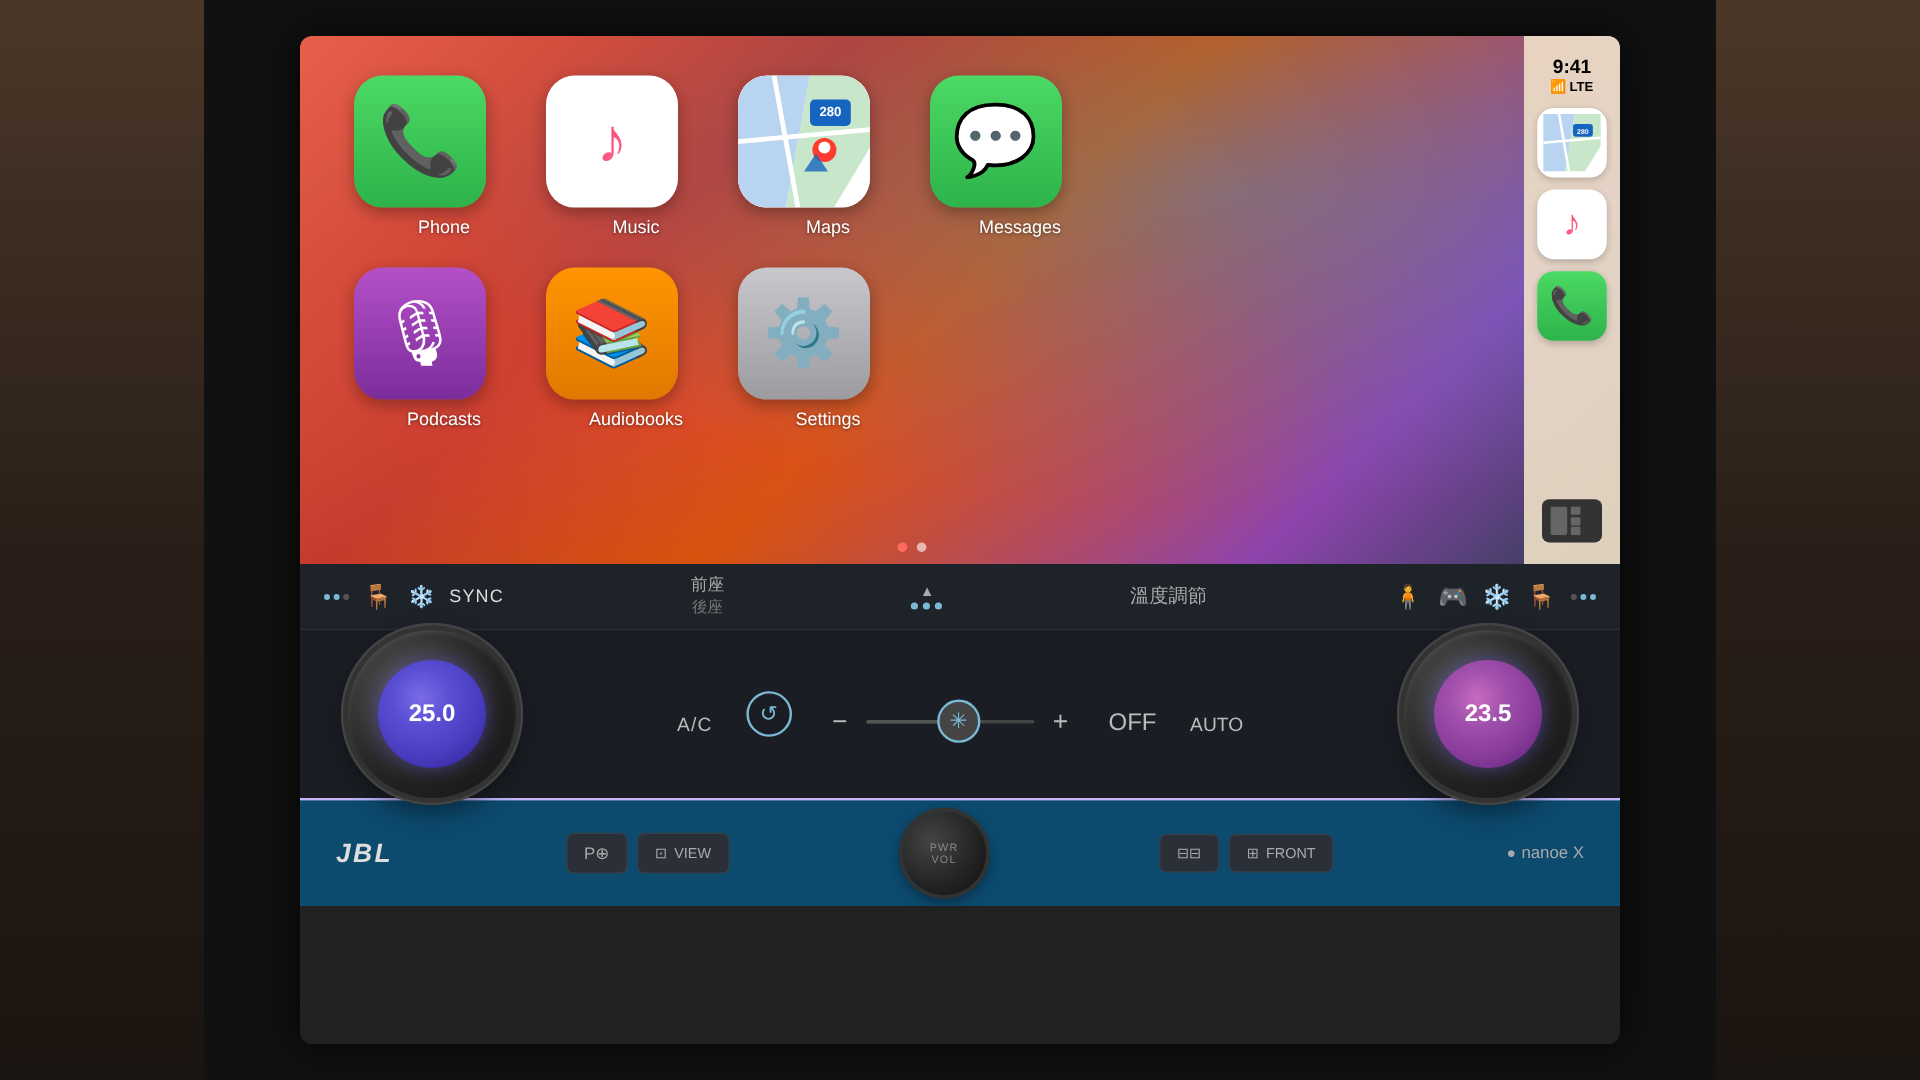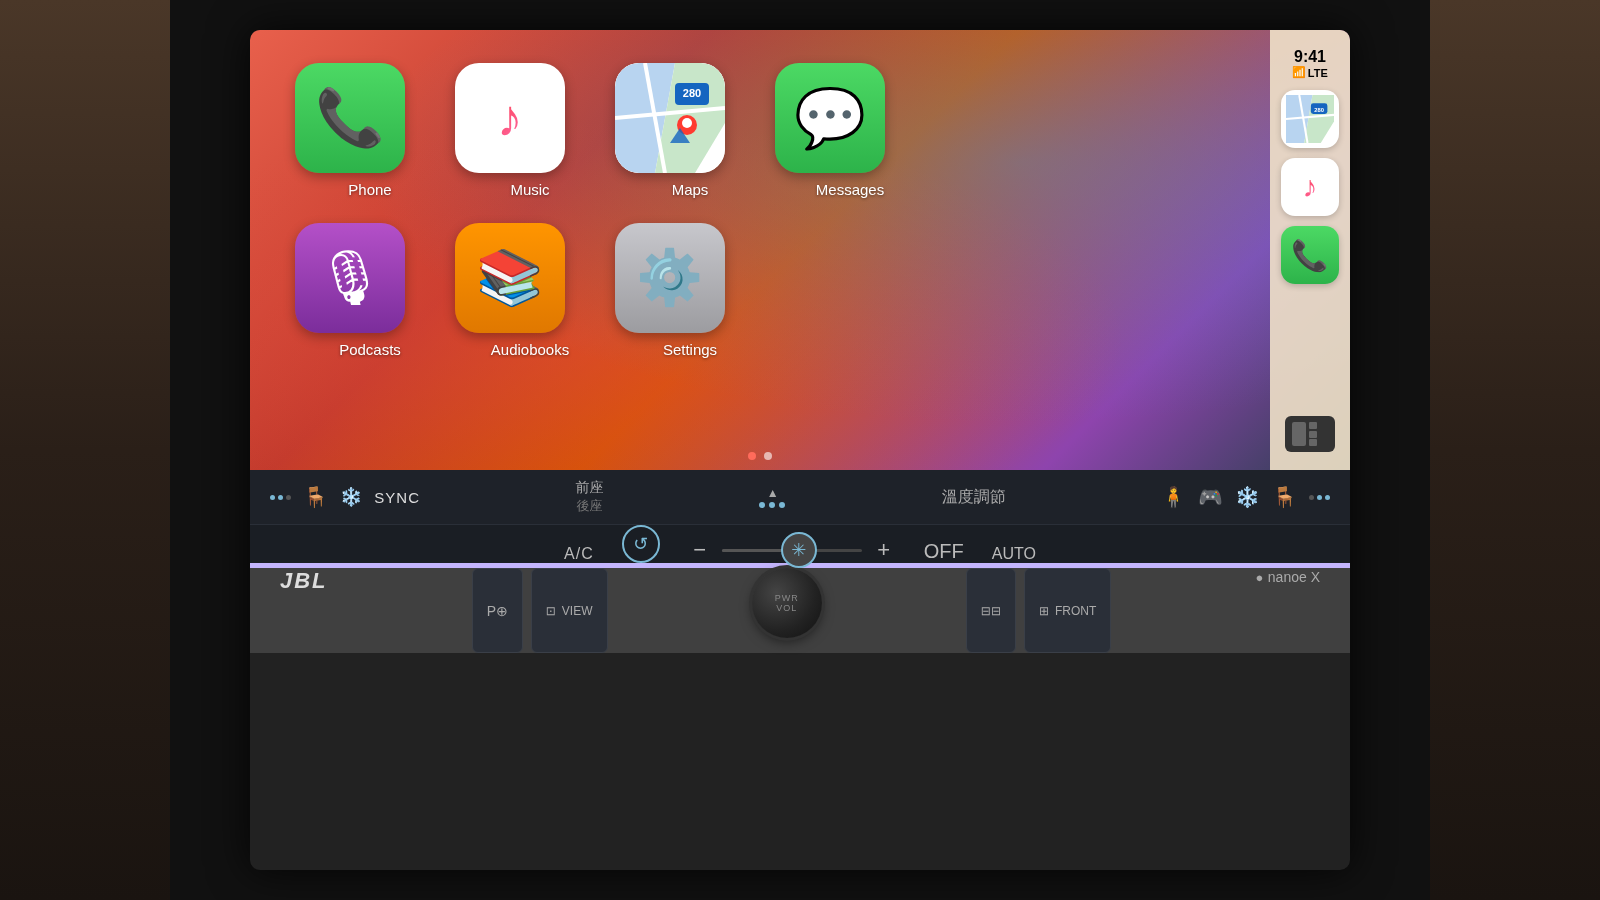--- a/index.html
+++ b/index.html
@@ -371,25 +371,26 @@
     .auto-btn {
       color: #bbb;
       font-size: 16px;
       font-weight: 500;
       cursor: pointer;
     }
 
     
     .bottom-controls {
       height: 90px;
-      background: #404040;
-      display: flex;
+      background: #0c4a6e;
+      display: flex;
+      align-items: center;
       justify-content: space-between;
       padding: 0 30px;
-      border-top: 5px solid #c4b5fd;
+      border-top: 2px solid #c4b5fd;
     }
 
     .jbl-logo {
       color: #ddd;
       font-size: 22px;
       font-weight: 700;
       font-style: italic;
       letter-spacing: 2px;
     }
 
@@ -651,20 +652,25 @@
             <div class="climate-dot" style="background:#555;"></div>
               <div class="climate-dot"></div>
               <div class="climate-dot"></div>
           </div>
         </div>
       </div>
     </div>
 
     <div class="climate-bottom">
 
+      <div class="temp-knob">
+        <div class="temp-knob-inner">
+          <span class="temp-value">25.0</span>
+        </div>
+      </div>
 
       <div class="ac-controls">
         <span class="ac-btn">A/C</span>
 
         <div class="recirculate-icon">
           <span style="font-size:18px;">↺</span>
         </div>
 
         <div class="fan-speed-control">
           <span class="fan-minus">−</span>
@@ -674,20 +680,25 @@
               <span class="fan-icon">✳</span>
             </div>
           </div>
           <span class="fan-plus">+</span>
         </div>
 
         <span class="off-btn">OFF</span>
         <span class="auto-btn">AUTO</span>
       </div>
 
+      <div class="temp-knob">
+        <div class="temp-knob-inner" style="background: radial-gradient(circle at 40% 35%, #c96bbf 0%, #a04fac 30%, #8a3d9a 60%, #5c1f7a 100%);">
+          <span class="temp-value">23.5</span>
+        </div>
+      </div>
 
     </div>
 
     <div class="bottom-controls">
 
       <span class="jbl-logo" style="font-style:italic;">JBL</span>
 
       <div class="bottom-btn-group">
         <div class="bottom-btn">
           <span style="font-size:14px;">P⊕</span>

